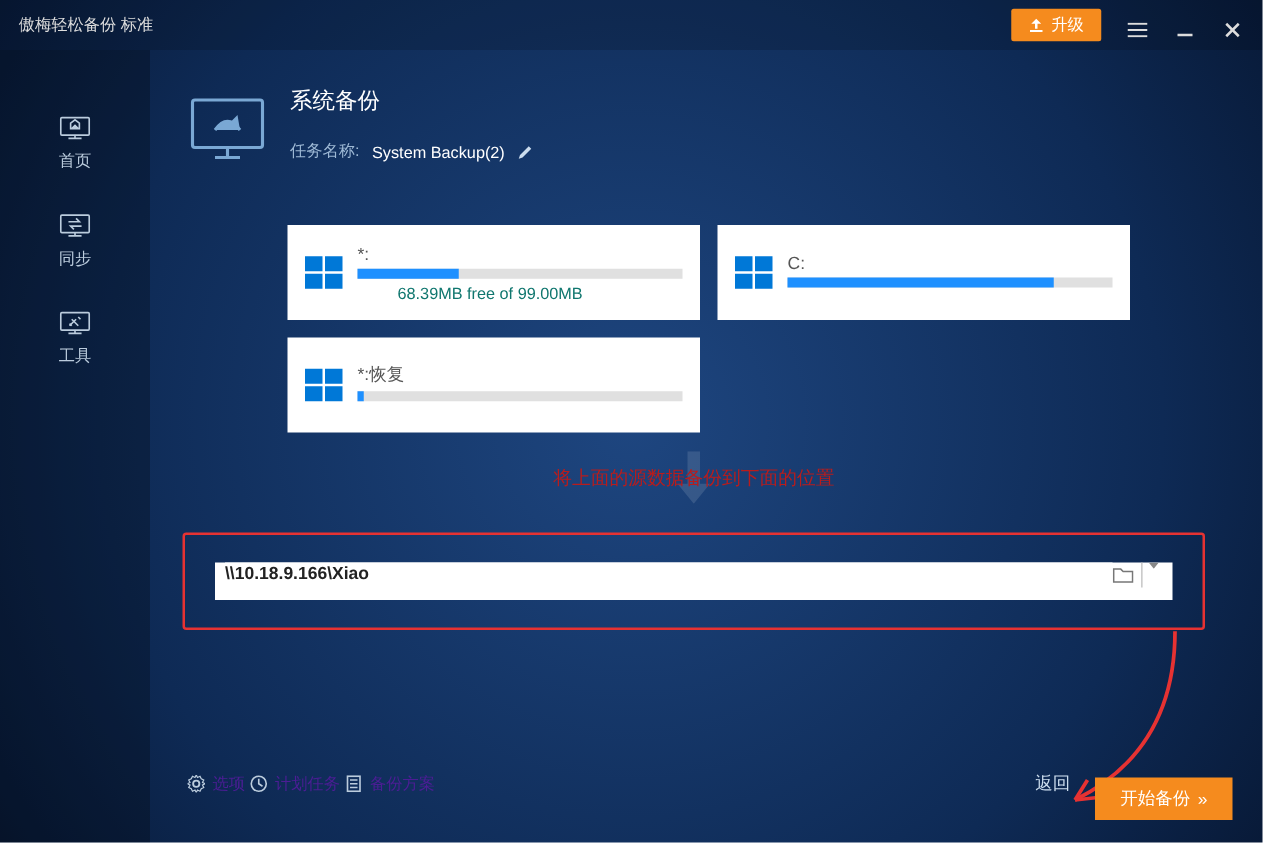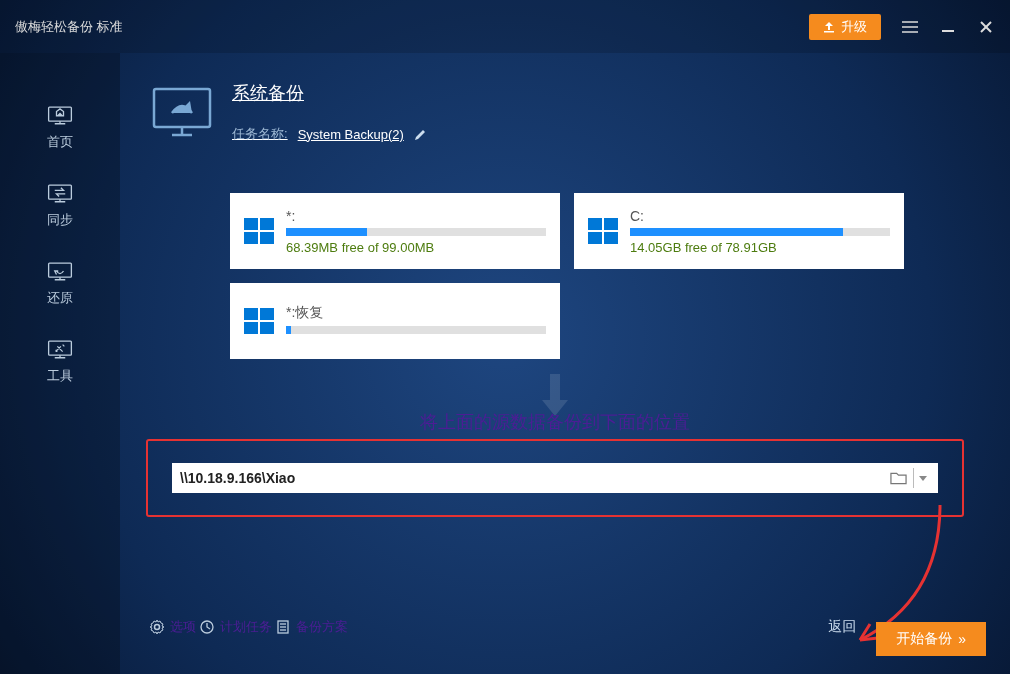--- a/index.html
+++ b/index.html
@@ -1,47 +1,47 @@
 <!DOCTYPE html>
 <html><head>
 <meta charset="utf-8">
 <style>
 * { margin: 0; padding: 0; box-sizing: border-box; font-family: "Microsoft YaHei", Arial, sans-serif; }
 body { width: 1010px; height: 674px; background: radial-gradient(circle at 50% 50%, #1e4680 0%, #0e2a55 70%, #081a38 100%); color: #fff; overflow: hidden; position: relative; }
-.titlebar { height: 53px; display: flex; align-items: center; justify-content: space-between; padding: 0 15px; background: rgba(0,0,0,0.15); }
+.titlebar { height: 40px; display: flex; align-items: center; justify-content: space-between; padding: 0 15px; background: rgba(0,0,0,0.15); }
 .app-title { font-size: 13px; color: #ddd; }
-.titlebar-right { display: flex; align-items: center; gap: 20px; }
+.titlebar-right { display: flex; align-items: flex-end; gap: 20px; }
 .upgrade-btn { background: #f58b1e; color: #fff; padding: 4px 14px; border-radius: 2px; display: flex; align-items: center; gap: 6px; cursor: pointer; font-size: 13px; }
 .win-ctrl { cursor: pointer; color: #ddd; display: inline-flex; align-items: center; justify-content: center; width: 18px; height: 18px; }
 .layout { display: flex; height: calc(100% - 40px); }
 .sidebar { width: 120px; background: rgba(0,0,0,0.25); display: flex; flex-direction: column; padding-top: 35px; }
 .nav-item { display: flex; flex-direction: column; align-items: center; padding: 15px 0; cursor: pointer; color: #bcd; font-size: 13px; gap: 6px; }
 .nav-item.active { background: #1e90ff; color: #fff; }
 .nav-item svg { width: 28px; height: 24px; }
 .main { flex: 1; padding: 28px 50px 0 30px; display: flex; flex-direction: column; position: relative; }
-.header { display: flex; align-items: center; gap: 18px; margin-bottom: 50px; text-decoration: underline; }
+.header { display: flex; align-items: flex-end; gap: 18px; margin-bottom: 50px; }
 .header-icon { width: 64px; height: 54px; }
 .header-text { display: flex; flex-direction: column; gap: 8px; }
 .page-title { font-size: 18px; color: #fff; }
 .task-row { color: #9db8d4; font-size: 13px; display: flex; align-items: center; gap: 10px; margin-top: 12px; }
 .task-row .task-val { color: #fff; }
 .drive-grid { display: flex; flex-wrap: wrap; gap: 14px; margin-left: 80px; margin-bottom: 5px; }
 .drive-card { width: 330px; height: 76px; background: #fff; display: flex; align-items: center; padding: 0 14px; gap: 12px; }
 .win-logo { display: grid; grid-template-columns: 14px 14px; grid-template-rows: 12px 12px; gap: 2px; }
 .win-logo span { background: #0078d7; }
 .drive-info { flex: 1; }
 .drive-label { color: #555; font-size: 14px; }
 .drive-bar { height: 8px; background: #e0e0e0; margin: 4px 0; position: relative; }
 .drive-bar-fill { height: 100%; background: #1e90ff; }
-.drive-free { color: #4d7c0f; font-size: 13px; }
+.drive-free { color: #0f766e; font-size: 13px; margin-left: 32px; }
 .arrow-section { text-align: center; position: relative; margin-top: 10px; height: 60px; }
 .arrow-down { width: 26px; height: 42px; fill: rgba(255,255,255,0.12); margin: 0 auto; }
-.arrow-caption { position: absolute; top: 12px; left: 50%; transform: translateX(-50%); color: #4c1d95; font-size: 18px; white-space: nowrap; margin-top: 24px; }
+.arrow-caption { position: absolute; top: 12px; left: 50%; transform: translateX(-50%); color: #b91c1c; font-size: 15px; white-space: nowrap; }
 .dest-box { border: 2px solid #e63232; border-radius: 3px; padding: 22px 24px; margin: 0 -4px; margin-top: 5px; }
-.dest-input-wrap { background: #fff; height: 30px; display: flex; align-items: center; padding: 0 8px; }
+.dest-input-wrap { background: #fff; height: 30px; display: flex; align-items: flex-start; padding: 0 8px; }
 .dest-input { flex: 1; border: none; outline: none; color: #222; font-size: 14px; font-weight: bold; font-family: inherit; }
 .browse-btn { width: 24px; height: 20px; display: flex; align-items: center; justify-content: center; cursor: pointer; color: #666; border-right: 1px solid #bbb; padding-right: 6px; margin-right: 2px;}
 .drop-btn { width: 14px; display:flex; align-items:center; justify-content:center; cursor: pointer; color: #888; }
 .red-arrow { position: absolute; right: 60px; top: 500px; pointer-events: none; }
 .footer { position: absolute; bottom: 18px; left: 150px; right: 24px; display: flex; align-items: center; justify-content: space-between; }
 .footer-left { display: flex; gap: 4px; color: #4c1d95; font-size: 13px; }
 .footer-link { display: flex; align-items: center; gap: 6px; cursor: pointer; }
 .footer-right { display: flex; align-items: center; gap: 20px; }
 .back-btn { color: #cde; font-size: 14px; cursor: pointer; }
 .start-btn { background: #f58b1e; color: #fff; padding: 8px 20px; font-size: 14px; border: none; cursor: pointer; display: flex; align-items: center; gap: 6px; margin-top: 24px; }
@@ -95,28 +95,20 @@
           <rect x="3" y="3" width="26" height="16" rx="1"></rect>
           <path d="M10 22 h12 M16 19 v3"></path>
           <path d="M10 9 h10 l-3-3 M22 13 h-10 l3 3" fill="none"></path>
         </svg>
       <span>同步</span>
     </div>
     <div class="nav-item">
       <svg viewBox="0 0 32 24" fill="none" stroke="#bcd" stroke-width="1.5">
           <rect x="3" y="3" width="26" height="16" rx="1"></rect>
           <path d="M10 22 h12 M16 19 v3"></path>
-          <path d="M20 12 q-4 6 -8 0 M12 16 l-2-4 l4 0" fill="none"></path>
-        </svg>
-      <span>还原</span>
-    </div>
-    <div class="nav-item">
-      <svg viewBox="0 0 32 24" fill="none" stroke="#bcd" stroke-width="1.5">
-          <rect x="3" y="3" width="26" height="16" rx="1"></rect>
-          <path d="M10 22 h12 M16 19 v3"></path>
           <path d="M11 15 l6-6 M19 7 l2 2 M13 15 l-2-2 M19 15 l-6-6"></path>
         </svg>
       <span>工具</span>
     </div>
   </div>
 
   <div class="main">
     <div class="header">
       <svg class="header-icon" viewBox="0 0 64 54" fill="none" stroke="#7aa8d4" stroke-width="2.5">
           <rect x="4" y="4" width="56" height="38" rx="2"></rect>
@@ -157,21 +149,20 @@
             <span></span>
             <span></span>
             <span></span>
             <span></span>
           </div>
           <div class="drive-info">
             <div class="drive-label">C:</div>
             <div class="drive-bar">
               <div class="drive-bar-fill" style="width:82%"></div>
             </div>
-            <div class="drive-free">14.05GB free of 78.91GB</div>
           </div>
         </div>
         <div class="drive-card">
           <div class="win-logo">
             <span></span>
             <span></span>
             <span></span>
             <span></span>
           </div>
           <div class="drive-info">

